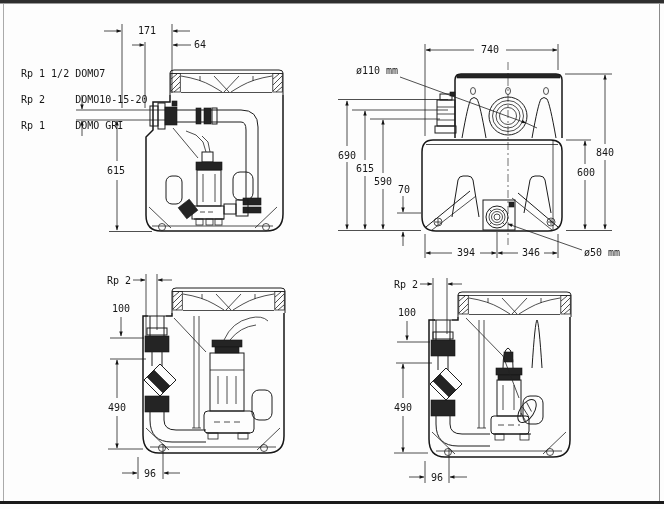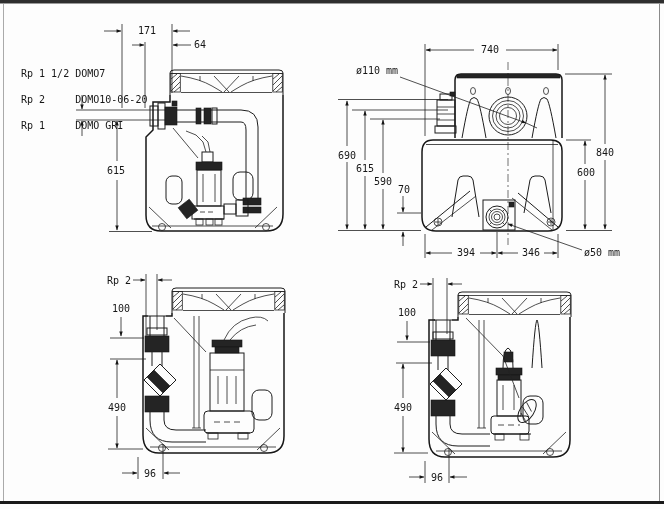--- a/index.html
+++ b/index.html
@@ -26,21 +26,21 @@
 
 <div class="page">
   <div class="frame-top"></div>
   <div class="frame-top-edge"></div>
   <div class="frame-left"></div>
   <div class="frame-right"></div>
   <div class="frame-bottom"></div>
 
   <div class="models">
     <span style="display:block">Rp 1 1/2 DOMO7</span>
-    <span style="display:block">Rp 2     DOMO10-06-20</span>
+    <span style="display:block">Rp 2     DOMO10-15-20</span>
     <span style="display:block">Rp 1     DOMO GRI</span>
   </div>
 
   <svg width="664" height="509" viewBox="0 0 664 509">
     <defs>
       <marker id="ah" viewBox="0 0 10 10" refX="9.2" refY="5" markerWidth="11" markerHeight="6" orient="auto">
         <path d="M0,1.4 L10,5 L0,8.6 Z" fill="#161616"></path>
       </marker>
 
       <g id="lid">

